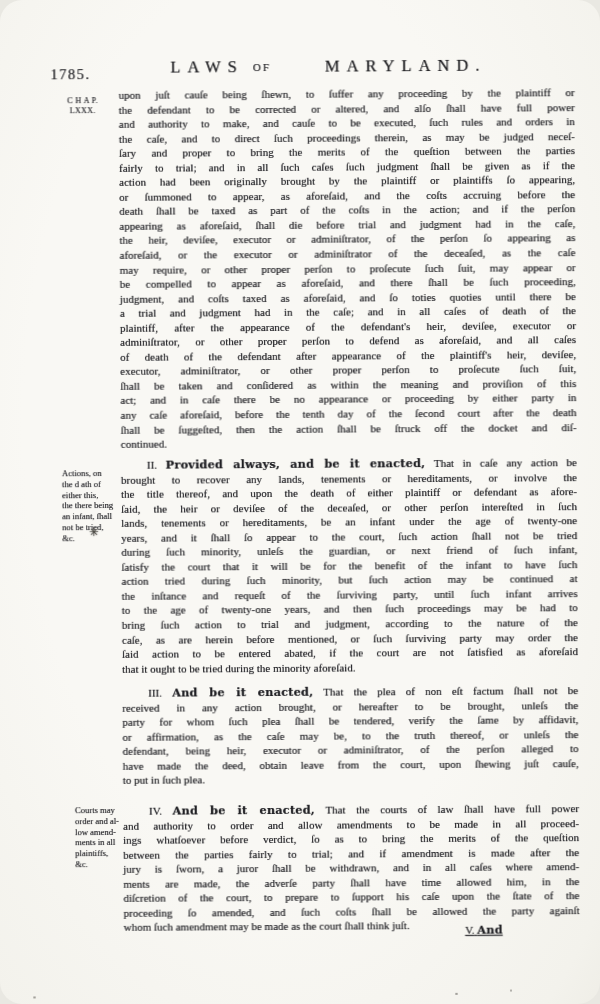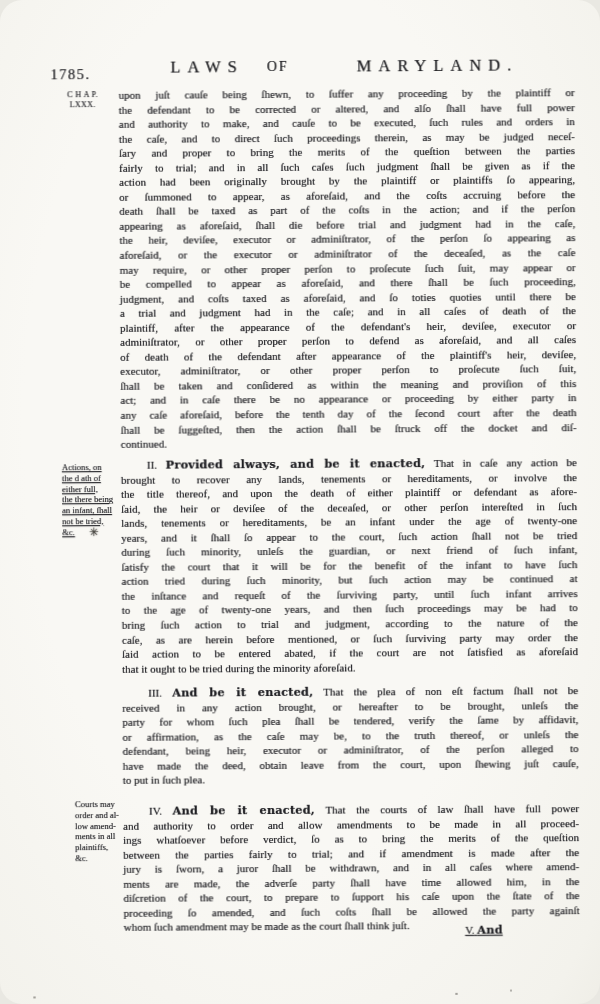--- a/index.html
+++ b/index.html
@@ -12,26 +12,26 @@
     position:absolute; inset:0;
     transform: rotate(-0.35deg); transform-origin: 18% 50%;
     filter: blur(0.24px);
   }
   .ink { text-shadow: 0.3px 0.3px 0.55px rgba(28,28,32,0.55); }
 
   
   .year { position:absolute; left:53px; top:66px; font-size:14.5px; letter-spacing:1.5px; }
   .title { position:absolute; left:128px; top:58px; width:312px; text-align:center; font-size:16.5px; white-space:nowrap; color:#1d1d20; }
   .title .w  { letter-spacing:7px;margin-left:45px; }
-  .title .of { font-size:14px; letter-spacing:2px; margin:0 23px; vertical-align:1.5px; }
+  .title .of { font-size:11px; letter-spacing:2px; margin:0 9px; vertical-align:1.5px; }
 
   
-  .mnote { position:absolute; font-size:8.6px; line-height:10.75px; color:#2a2a2e; }
+  .mnote { position:absolute; font-size:8.6px; line-height:10.75px; color:#2a2a2e;margin-top:6px; }
   .chap  { left:56px; top:90px;  width:58px; text-align:center; font-size:8px; line-height:10px; letter-spacing:0.4px; }
-  .m2    { left:62px; top:462px; width:78px;text-decoration:underline; }
+  .m2    { left:62px; top:462px; width:78px; }
   .m3    { left:72px; top:685px; width:70px; }
   .m4    { left:73px; top:799px; width:68px; }
   .ornament {
     position:absolute; left:89px; top:525px;
     font-family:"DejaVu Sans", sans-serif; font-size:11.5px; color:#46443f;
     text-shadow: 0 0 1.4px rgba(70,66,60,0.9);
   }
 
   
   .para { position:absolute; left:121px; width:456px; font-size:11px; line-height:14.55px; }
@@ -64,21 +64,21 @@
     </div>
 
     <div class="mnote chap">
         <div class="m-line">C H A P.</div>
         <div class="m-line">LXXX.</div>
       </div>
 
     <div class="mnote m2">
         <div class="m-line">Actions, on</div>
         <div class="m-line">the d ath of</div>
-        <div class="m-line">either full,</div>
+        <div class="m-line">either this,</div>
         <div class="m-line">the there being</div>
         <div class="m-line">an infant, ſhall</div>
         <div class="m-line">not be tried,</div>
         <div class="m-line">&amp;c.</div>
       </div>
 
     <span class="ornament">✳</span>
 
 
     <div class="mnote m4">

